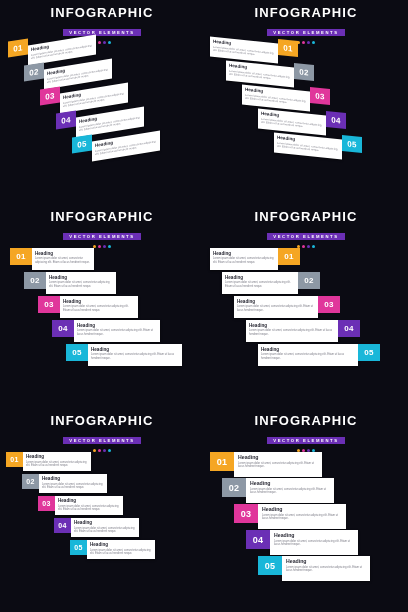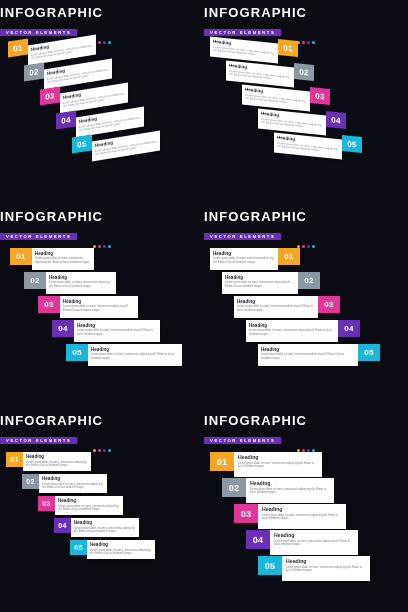--- a/index.html
+++ b/index.html
@@ -1,19 +1,19 @@
 <!DOCTYPE html>
 <html><head>
 <meta charset="utf-8">
 <style>
   html,body{margin:0;padding:0;background:#0a0a12;}
   body{width:408px;height:612px;overflow:hidden;font-family:"Liberation Sans",sans-serif;}
   .sheet{position:relative;width:408px;height:612px;background:#0b0b13;}
   .panel{position:absolute;width:204px;height:204px;}
-  .hdr{position:absolute;left:0;right:0;top:6px;text-align:left;}
+  .hdr{position:absolute;left:0;right:0;top:6px;text-align:center;}
   .hdr .t1{font-size:13px;font-weight:bold;letter-spacing:1.1px;color:#ffffff;line-height:14px;}
   .hdr .t2{font-size:4.2px;font-weight:bold;letter-spacing:1.6px;color:#ffffff;background:#6b2fb5;display:inline-block;padding:1.5px 6px 1.2px;margin-top:1px;}
   .dots{margin-top:2.5px;display:flex;justify-content:center;gap:2px;}
   .dots i{display:block;width:3px;height:3px;border-radius:50%;}
   .row{position:absolute;display:flex;align-items:stretch;}
   .num{position:relative;color:#fff;font-weight:bold;display:flex;align-items:center;justify-content:center;font-size:8px;letter-spacing:.3px;z-index:3;}
   .num.sm{font-size:7px;}
   .card{background:#fff;position:relative;z-index:2;box-shadow:0 1px 2px rgba(0,0,0,.5);}
   .card .h{font-size:4.6px;font-weight:bold;color:#2a2a35;margin:0 0 1.5px 0;line-height:5px;}
   .card .p{font-size:2.7px;color:#7b7b86;line-height:3.6px;margin:0;}

